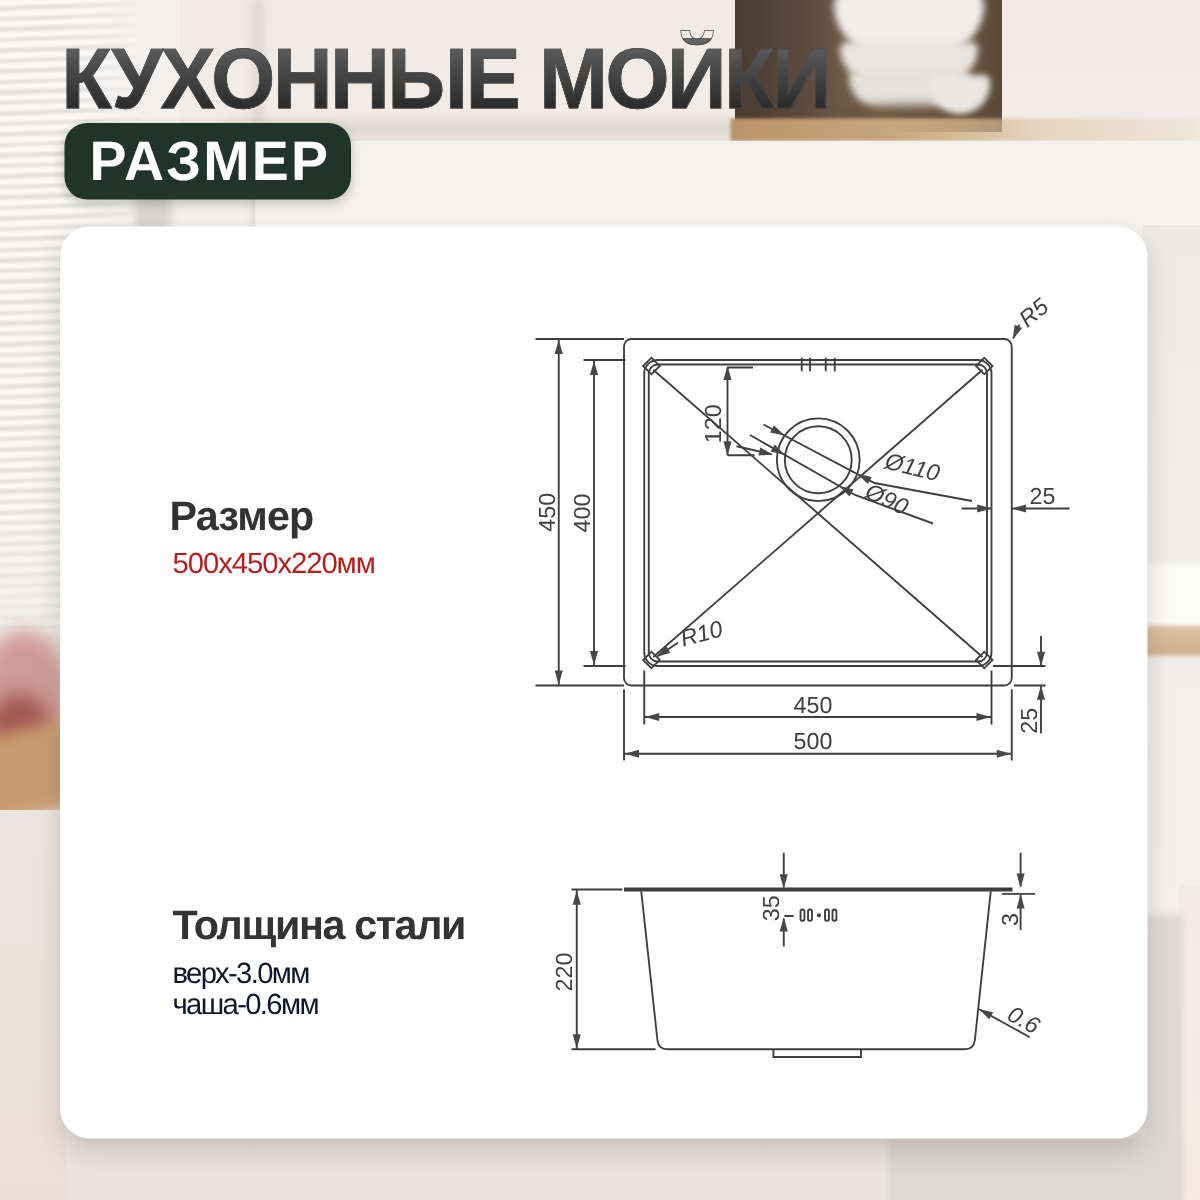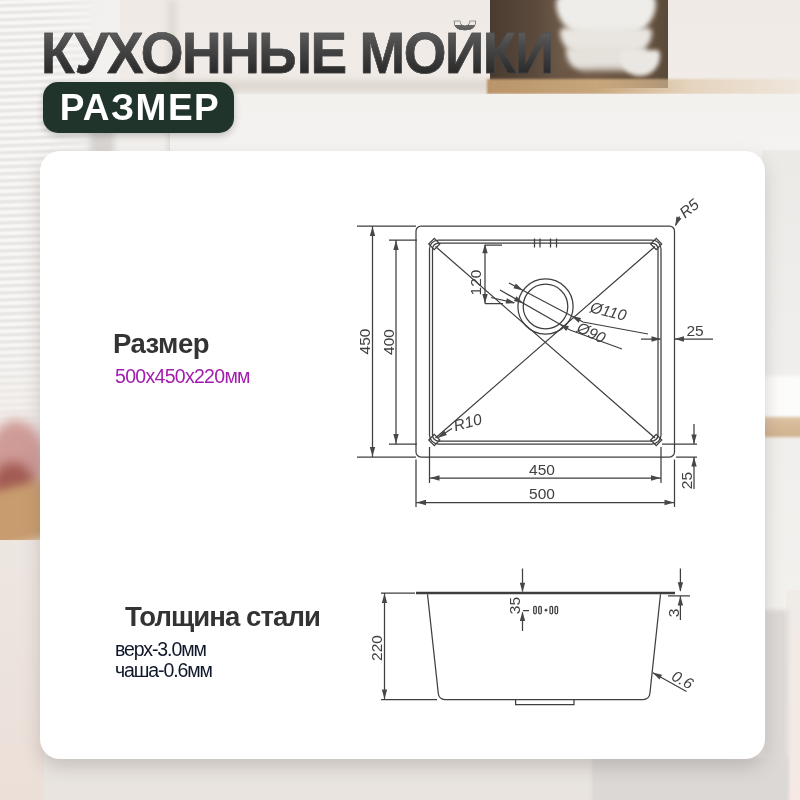--- a/index.html
+++ b/index.html
@@ -68,23 +68,23 @@
 <div class="abs" style="left:43px;top:82px;width:191px;height:51px;background:#20342c;border-radius:15px;box-shadow:0 3px 7px rgba(40,45,40,.25);"></div>
 
 <div class="abs" style="left:43px;top:82px;width:191px;height:51px;line-height:51px;text-align:center;
      font-size:37px;font-weight:bold;color:#ffffff;letter-spacing:1.5px;text-indent:3px;">РАЗМЕР</div>
 
 <div class="abs" style="left:40px;top:151px;width:725px;height:608px;background:#ffffff;border-radius:20px;
      box-shadow:0 8px 18px rgba(110,102,95,.28);"></div>
 
 <div class="abs" style="left:113px;top:329.9px;font-size:27.5px;font-weight:bold;color:#333;line-height:1;letter-spacing:-0.5px;">Размер</div>
 
-<div class="abs" style="left:115px;top:366.7px;font-size:19.5px;color:#a21caf;line-height:1;letter-spacing:-0.7px;">500х450х220мм</div>
-
-<div class="abs" style="left:125px;top:602.7px;font-size:27.5px;font-weight:bold;color:#333;line-height:1;letter-spacing:-0.9px;">Толщина стали</div>
+<div class="abs" style="left:115px;top:366.7px;font-size:19.5px;color:#b91c1c;line-height:1;letter-spacing:-0.7px;">500х450х220мм</div>
+
+<div class="abs" style="left:115px;top:602.7px;font-size:27.5px;font-weight:bold;color:#333;line-height:1;letter-spacing:-0.9px;">Толщина стали</div>
 
 <div class="abs" style="left:115px;top:638.9px;font-size:19.5px;color:#0f172a;line-height:21.3px;letter-spacing:-1.1px;">верх-3.0мм<br>чаша-0.6мм</div>
 
 <svg class="abs" style="left:0;top:0;" width="800" height="800" viewBox="0 0 800 800" fill="none" stroke="none" font-family="Liberation Sans, sans-serif">
   <g stroke="#3f3f3f" stroke-width="1.25">
 
     <rect x="416" y="226" width="258.5" height="231" rx="5"></rect>
 
     <rect x="429.5" y="240" width="231.5" height="204" rx="9"></rect>
 

